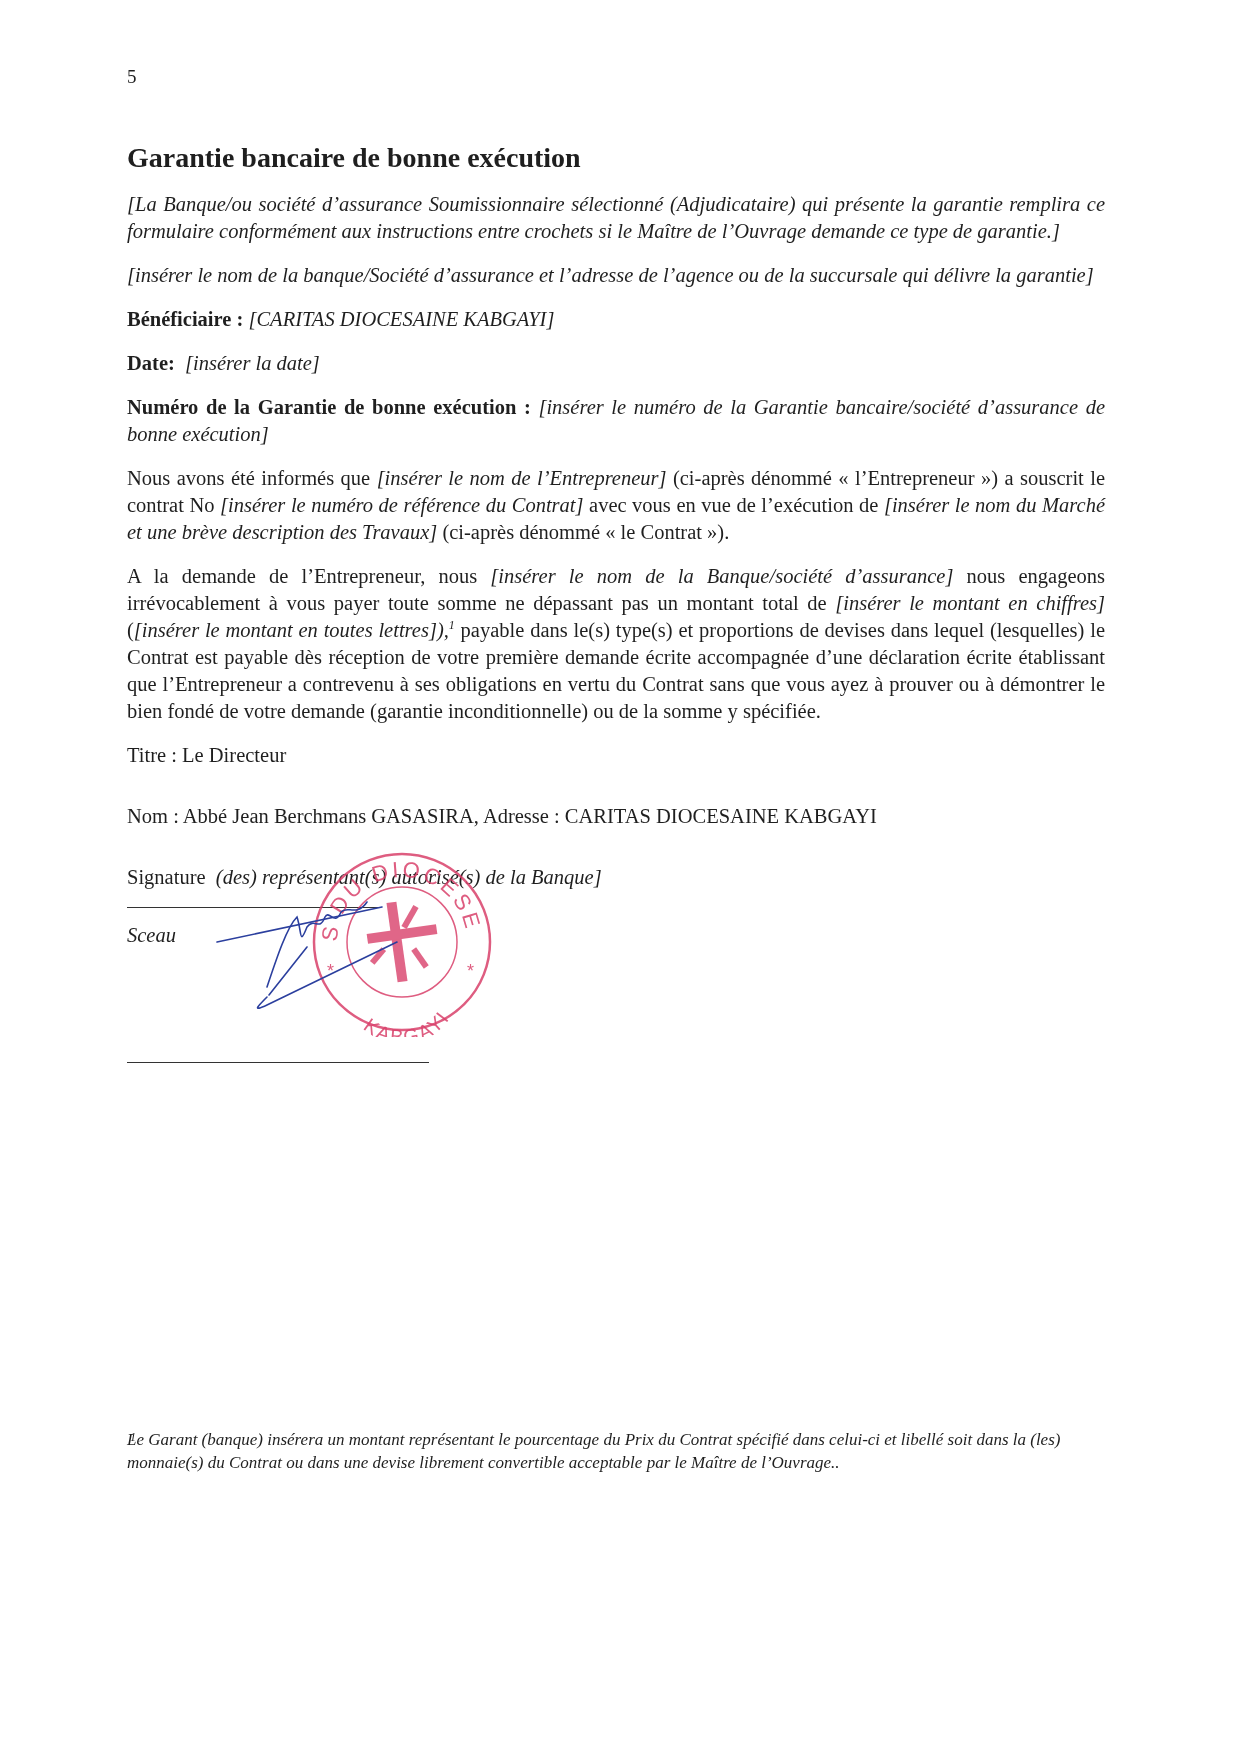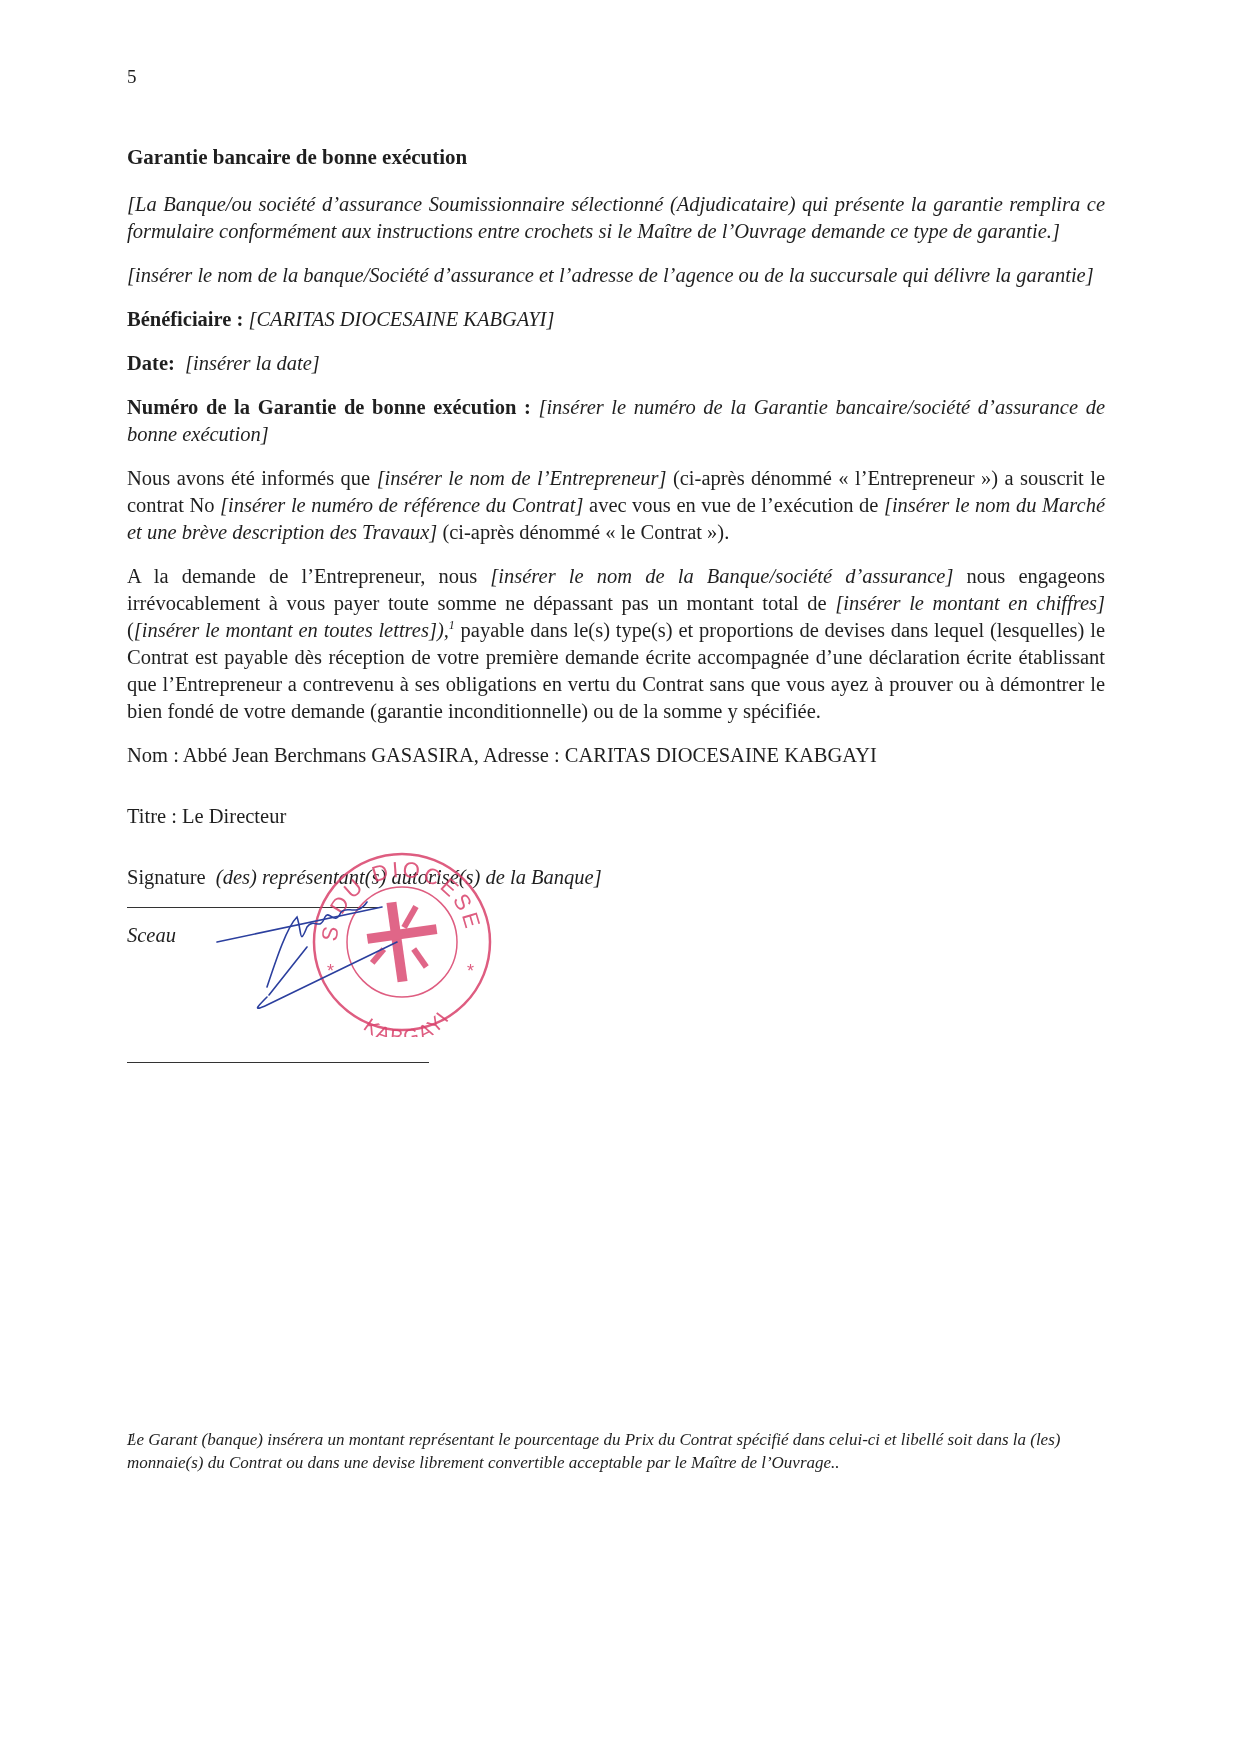--- a/index.html
+++ b/index.html
@@ -2,21 +2,21 @@
 <html><head>
 <meta charset="utf-8">
 <style>
   html, body { margin: 0; padding: 0; background: #ffffff; }
   body {
     width: 1240px; height: 1753px; position: relative; overflow: hidden;
     font-family: "Liberation Serif", serif; color: #1f1f1f;
   }
   .page-num { position: absolute; left: 127px; top: 66px; font-size: 19px; }
   .content { position: absolute; left: 127px; top: 144px; width: 978px; font-size: 20.5px; line-height: 27px; }
-  .title { font-weight: bold; font-size: 21px; margin: 0 0 20px 0; }
+  .title { font-weight: bold; font-size: 28px; margin: 0 0 20px 0; }
   p { margin: 0 0 17px 0; }
   .just { text-align: justify; text-align-last: left; }
   .it { font-style: italic; }
   .b { font-weight: bold; font-family: Liberation Serif, serif; }
   sup { font-size: 12px; line-height: 0; font-style: italic; }
   .gap-l { margin-bottom: 34px; }
   .sig-area { position: relative; height: 170px; }
   .rule1 { position: absolute; left: 0; top: 0px; width: 252px; border-top: 1.5px solid #333; }
   .sceau { position: absolute; left: 0; top: 8px; font-style: italic; margin-top: 7px; }
   .rule2 { position: absolute; left: 0; top: 155px; width: 302px; border-top: 1.5px solid #333; }
@@ -51,22 +51,22 @@
     <span class="b">Numéro de la Garantie de bonne exécution :</span>
     <span class="it">[insérer le numéro de la Garantie bancaire/société d’assurance de bonne exécution]</span>
   </p>
 
   <p class="just"><span>Nous avons été informés que </span><span class="it">[insérer le nom de l’Entrepreneur]</span><span> (ci-après dénommé « l’Entrepreneur ») a souscrit le contrat No </span><span class="it">[insérer le numéro de référence du Contrat]</span><span> avec vous en vue de l’exécution de </span><span class="it">[insérer le nom du Marché et une brève description des Travaux]</span><span> (ci-après dénommé « le Contrat »).</span></p>
 
 
   <p class="just"><span>A la demande de l’Entrepreneur, nous </span><span class="it">[insérer le nom de la Banque/société d’assurance]</span><span> nous engageons irrévocablement à vous payer toute somme ne dépassant pas un montant total de </span><span class="it">[insérer le montant en chiffres]</span><span> (</span><span class="it">[insérer le montant en toutes lettres]</span><span class="it">),</span><sup>1</sup><span> payable dans le(s) type(s) et proportions de devises dans lequel (lesquelles) le Contrat est payable dès réception de votre première demande écrite accompagnée d’une déclaration écrite établissant que l’Entrepreneur a contrevenu à ses obligations en vertu du Contrat sans que vous ayez à prouver ou à démontrer le bien fondé de votre demande (garantie inconditionnelle) ou de la somme y spécifiée.</span></p>
 
 
+  <p class="gap-l">Titre : Le Directeur</p>
   <p class="gap-l">Nom : Abbé Jean Berchmans GASASIRA, Adresse : CARITAS DIOCESAINE KABGAYI</p>
-  <p class="gap-l">Titre : Le Directeur</p>
 
   <p style="margin-bottom:16px;">
     <span>Signature</span>&nbsp;
     <span class="it">(des) représentant(s) autorisé(s) de la Banque]</span>
   </p>
 
   <div class="sig-area">
     <div class="rule1"></div>
     <div class="sceau">Sceau</div>
 

